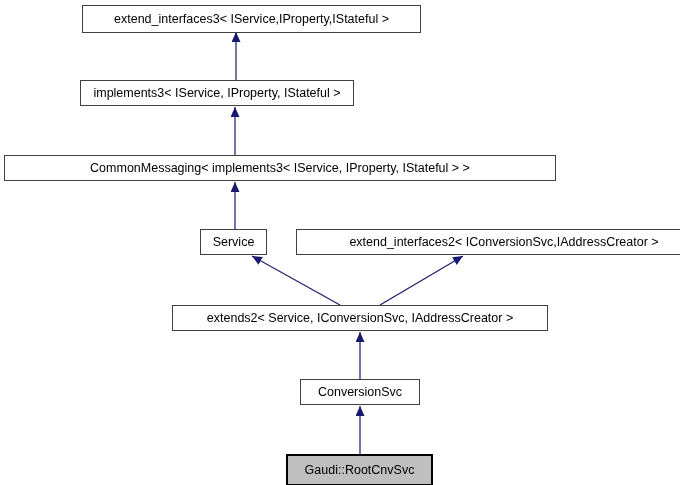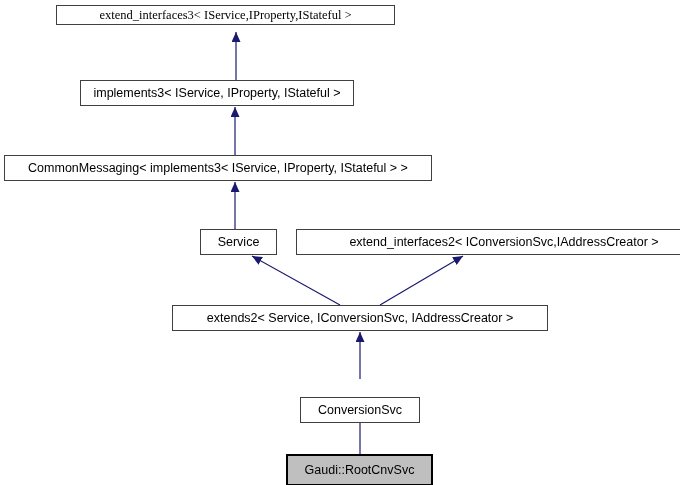--- a/index.html
+++ b/index.html
@@ -71,29 +71,29 @@
     </defs>
     <line x1="236" y1="80" x2="236" y2="32" marker-end="url(#arrowhead)"></line>
     <line x1="235" y1="155" x2="235" y2="107" marker-end="url(#arrowhead)"></line>
     <line x1="235" y1="229" x2="235" y2="182" marker-end="url(#arrowhead)"></line>
     <line x1="340" y1="305" x2="252" y2="256" marker-end="url(#arrowhead)"></line>
     <line x1="380" y1="305" x2="463" y2="256" marker-end="url(#arrowhead)"></line>
     <line x1="360" y1="379" x2="360" y2="332" marker-end="url(#arrowhead)"></line>
     <line x1="360" y1="454" x2="360" y2="406" marker-end="url(#arrowhead)"></line>
   </svg>
 
-  <div class="node" style="left:56px; top:5px; width:339px; height:20px;font-family:Liberation Serif, serif;">extend_interfaces3&lt; IService,IProperty,IStateful &gt;</div>
+  <div class="node" style="left:82px; top:5px; width:339px; height:28px;">extend_interfaces3&lt; IService,IProperty,IStateful &gt;</div>
 
   <div class="node" style="left:80px; top:80px; width:274px; height:26px;">implements3&lt; IService, IProperty, IStateful &gt;</div>
 
-  <div class="node" style="left:4px; top:155px; width:428px; height:26px;">CommonMessaging&lt; implements3&lt; IService, IProperty, IStateful &gt; &gt;</div>
+  <div class="node" style="left:4px; top:155px; width:552px; height:26px;">CommonMessaging&lt; implements3&lt; IService, IProperty, IStateful &gt; &gt;</div>
 
-  <div class="node" style="left:200px; top:229px; width:77px; height:26px;">Service</div>
+  <div class="node" style="left:200px; top:229px; width:67px; height:26px;">Service</div>
 
   <div class="node" style="left:296px; top:229px; width:416px; height:26px;">extend_interfaces2&lt; IConversionSvc,IAddressCreator &gt;</div>
 
   <div class="node" style="left:172px; top:305px; width:376px; height:26px;">extends2&lt; Service, IConversionSvc, IAddressCreator &gt;</div>
 
-  <div class="node" style="left:300px; top:397px; width:120px; height:26px;">ConversionSvc</div>
+  <div class="node" style="left:300px; top:379px; width:120px; height:26px;">ConversionSvc</div>
 
   <div class="node current" style="left:286px; top:454px; width:147px; height:32px;">Gaudi::RootCnvSvc</div>
 
 </div>
 
 </body></html>

